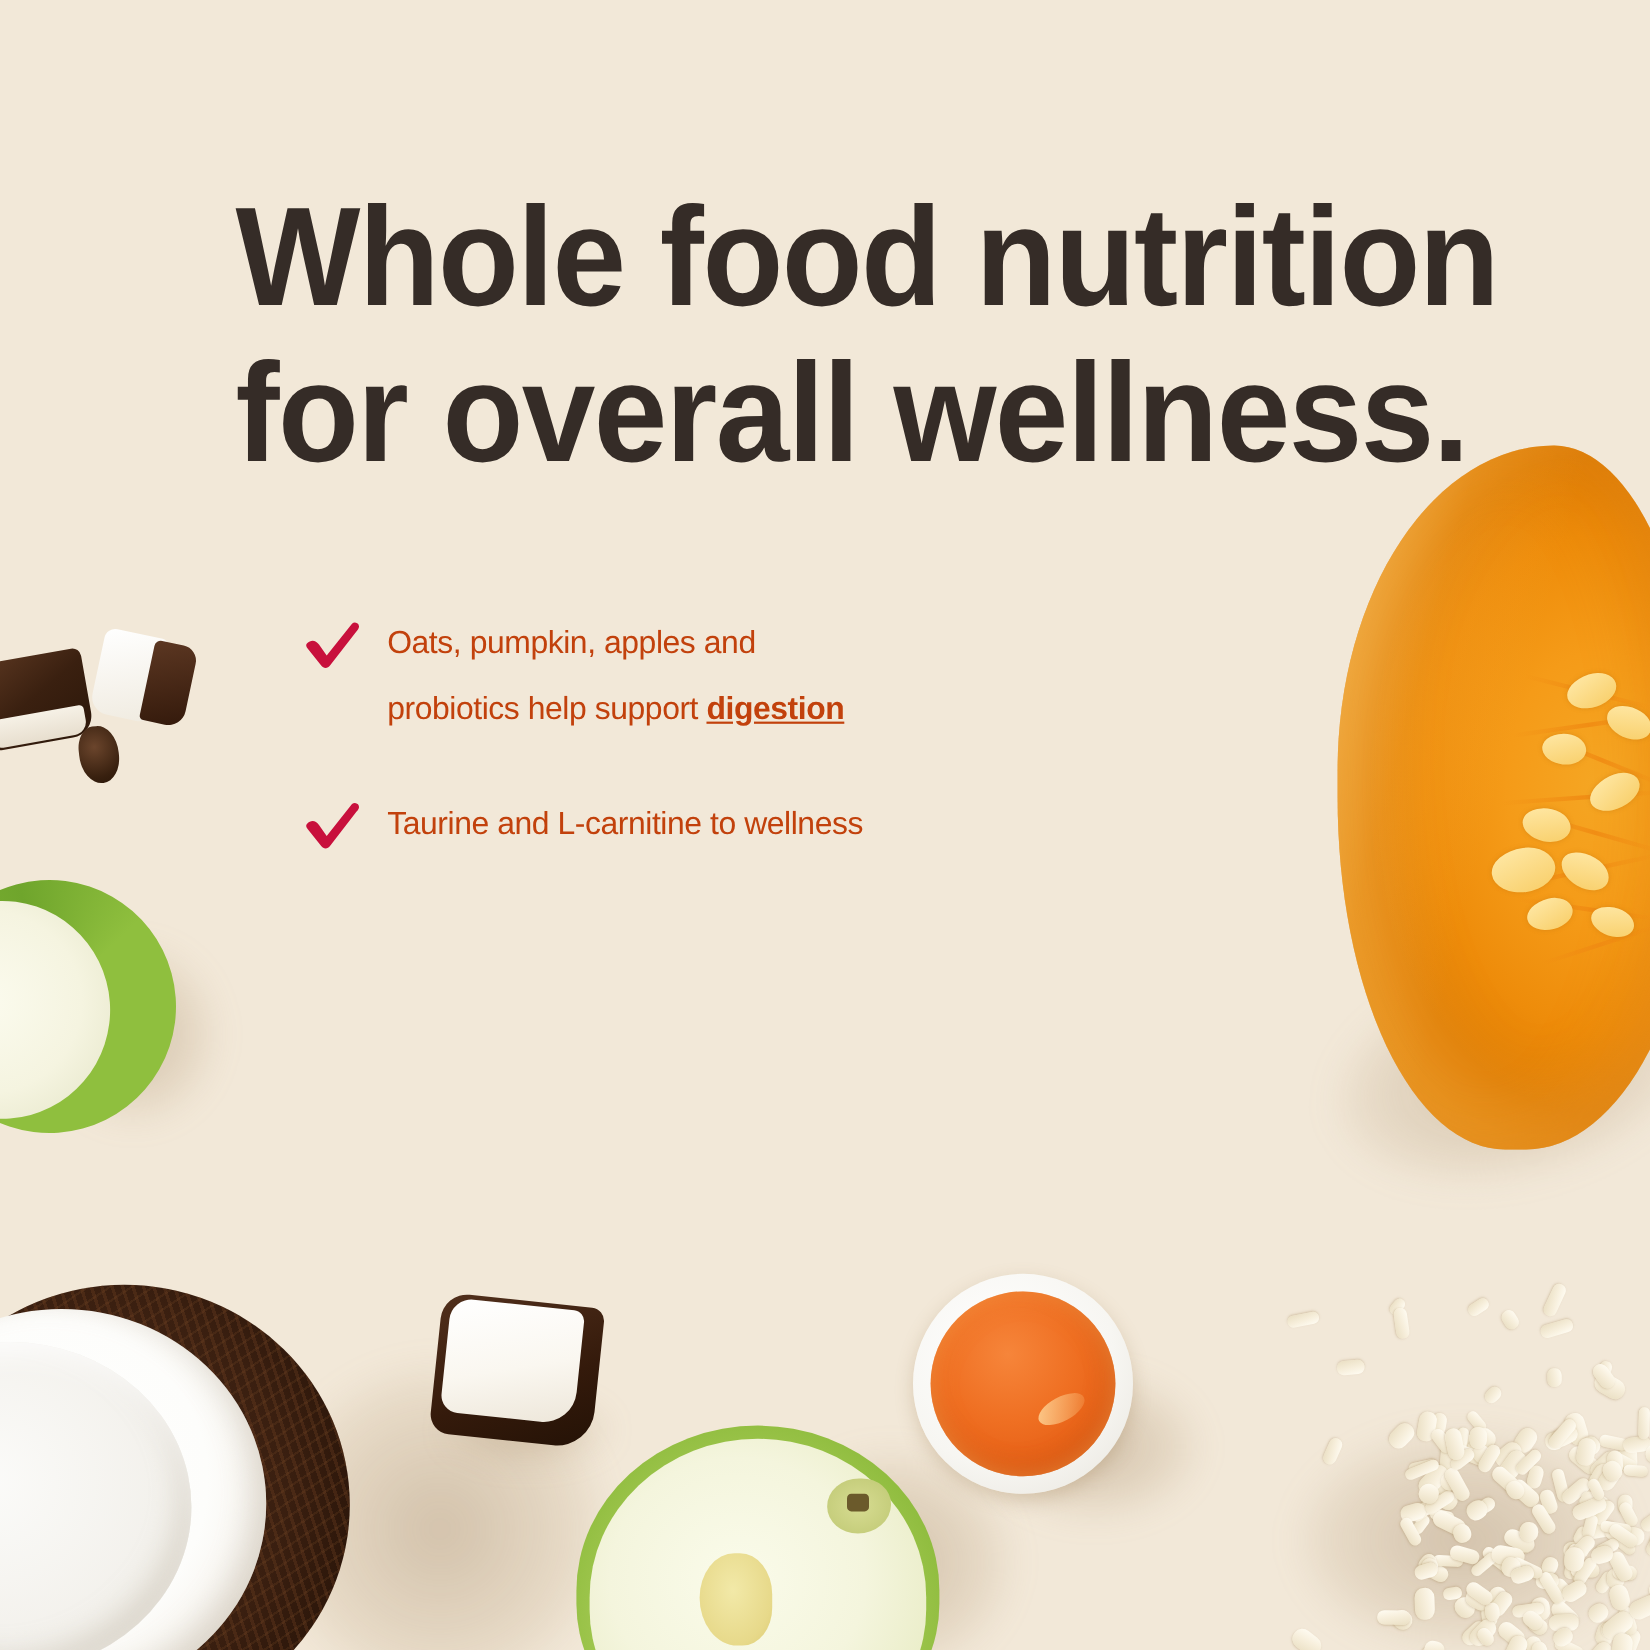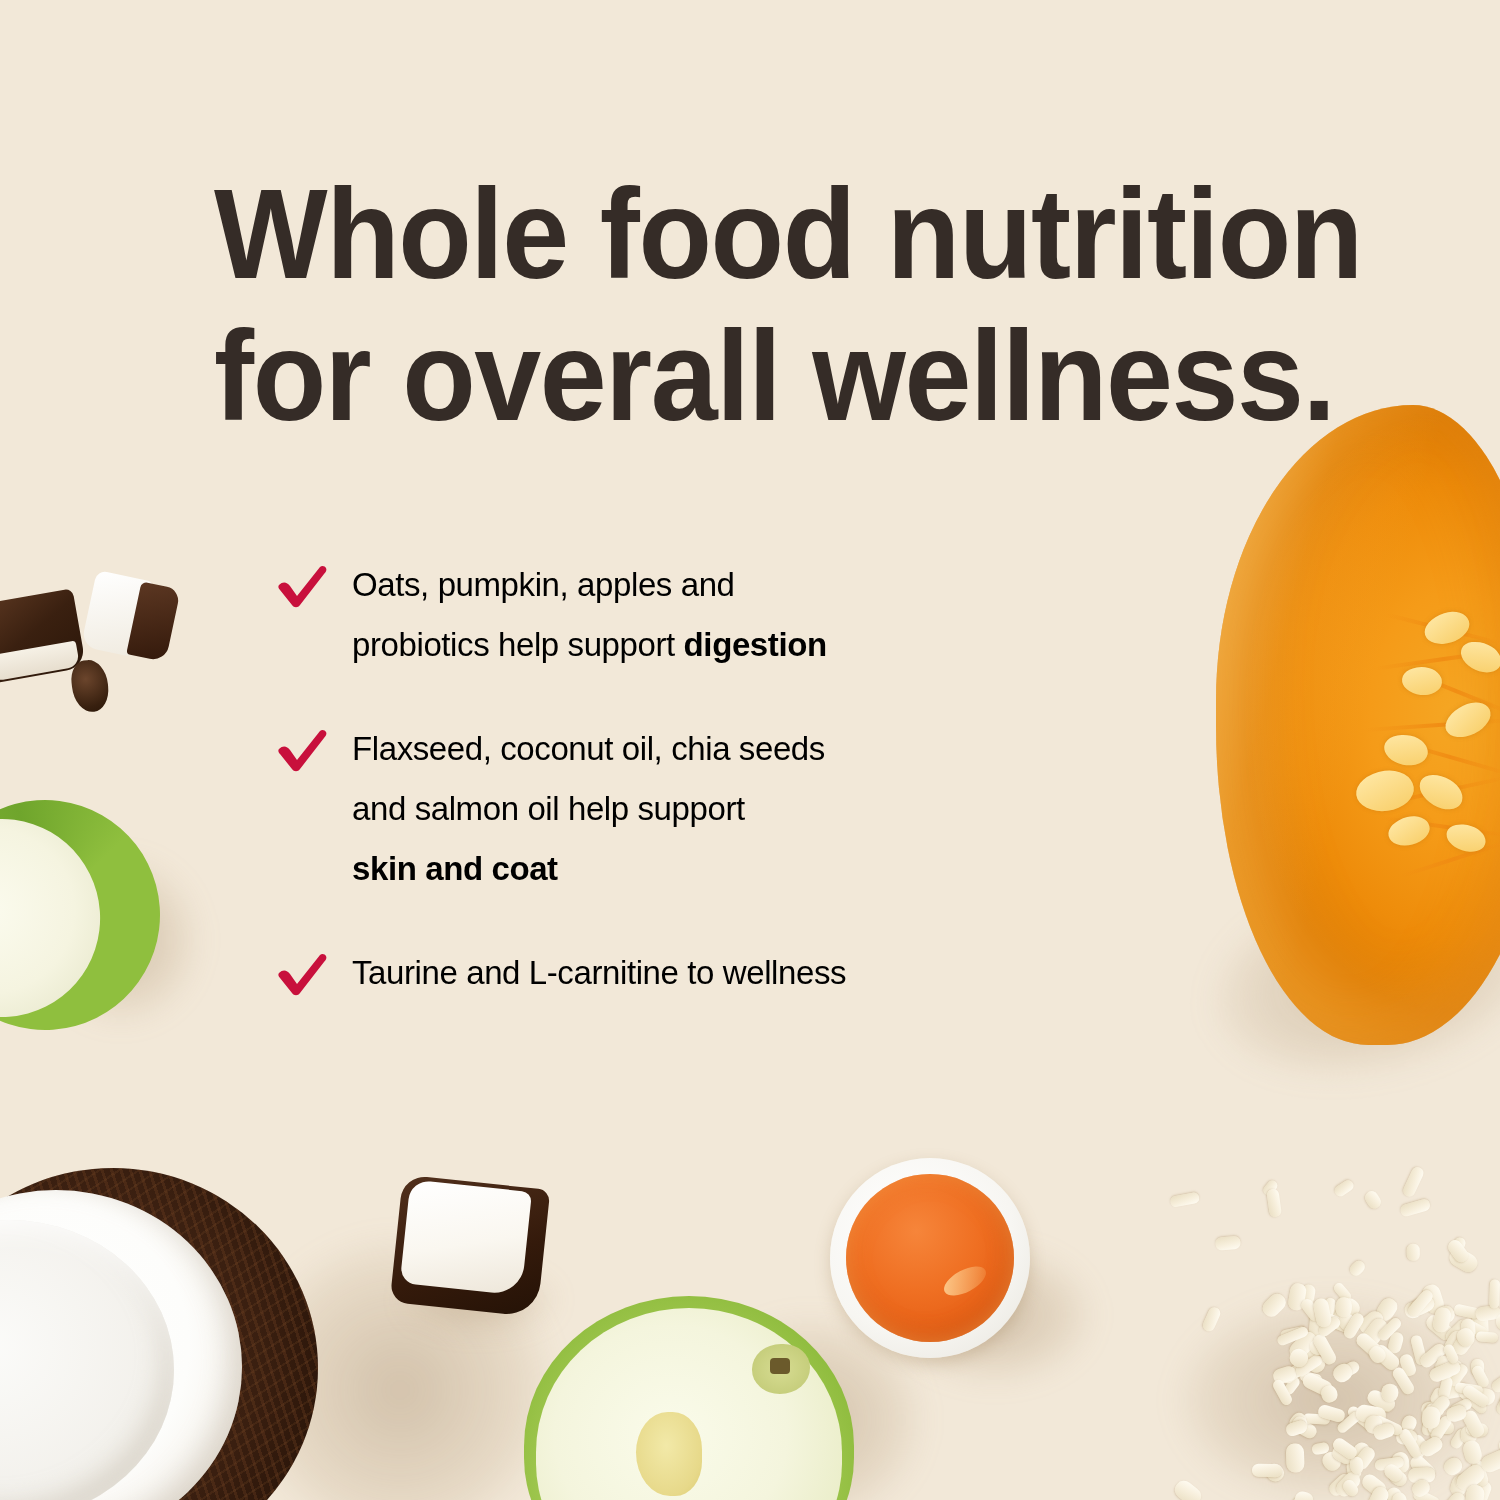--- a/index.html
+++ b/index.html
@@ -39,28 +39,28 @@
     position: absolute;
     left: 276px;
     top: 555px;
     width: 960px;
     z-index: 40;
   }
   .bullet {
     position: relative;
     padding-left: 76px;
     margin-bottom: 44px;
-    color: #000000;
-    font-size: 33px;
+    color: #c2410c;
+    font-size: 29px;
     line-height: 60px;
     letter-spacing: -0.4px;
   }
   .bullet:last-child { margin-bottom: 0; }
   .bullet .btext { display: block; }
-  .bullet b { font-weight: 700; }
+  .bullet b { font-weight: 700; text-decoration: underline; }
   .check-icon {
     position: absolute;
     left: 0px;
     top: 6px;
     width: 52px;
     height: 48px;
     display: block;
   }
 
   
@@ -473,25 +473,17 @@
         <svg class="check-icon" viewBox="0 0 52 48">
           <path d="M3 24 C7 20 11 21 14 25 L21 35 L44 6 C46 4 49 5 50 7 C51 9 50 11 48 13 L24 44 C22 47 18 47 16 44 L4 29 C2 27 2 25 3 24 Z" fill="#C8103C"></path>
         </svg>
         <span class="btext">Oats, pumpkin, apples and</span>
         <span class="btext">probiotics help support <b>digestion</b></span>
       </div>
       <div class="bullet">
         <svg class="check-icon" viewBox="0 0 52 48">
           <path d="M3 24 C7 20 11 21 14 25 L21 35 L44 6 C46 4 49 5 50 7 C51 9 50 11 48 13 L24 44 C22 47 18 47 16 44 L4 29 C2 27 2 25 3 24 Z" fill="#C8103C"></path>
         </svg>
-        <span class="btext">Flaxseed, coconut oil, chia seeds</span>
-        <span class="btext">and salmon oil help support</span>
-        <span class="btext"><b>skin and coat</b></span>
-      </div>
-      <div class="bullet">
-        <svg class="check-icon" viewBox="0 0 52 48">
-          <path d="M3 24 C7 20 11 21 14 25 L21 35 L44 6 C46 4 49 5 50 7 C51 9 50 11 48 13 L24 44 C22 47 18 47 16 44 L4 29 C2 27 2 25 3 24 Z" fill="#C8103C"></path>
-        </svg>
         <span class="btext">Taurine and L-carnitine to wellness</span>
       </div>
     </div>
 
 </div>
 
 </body></html>

